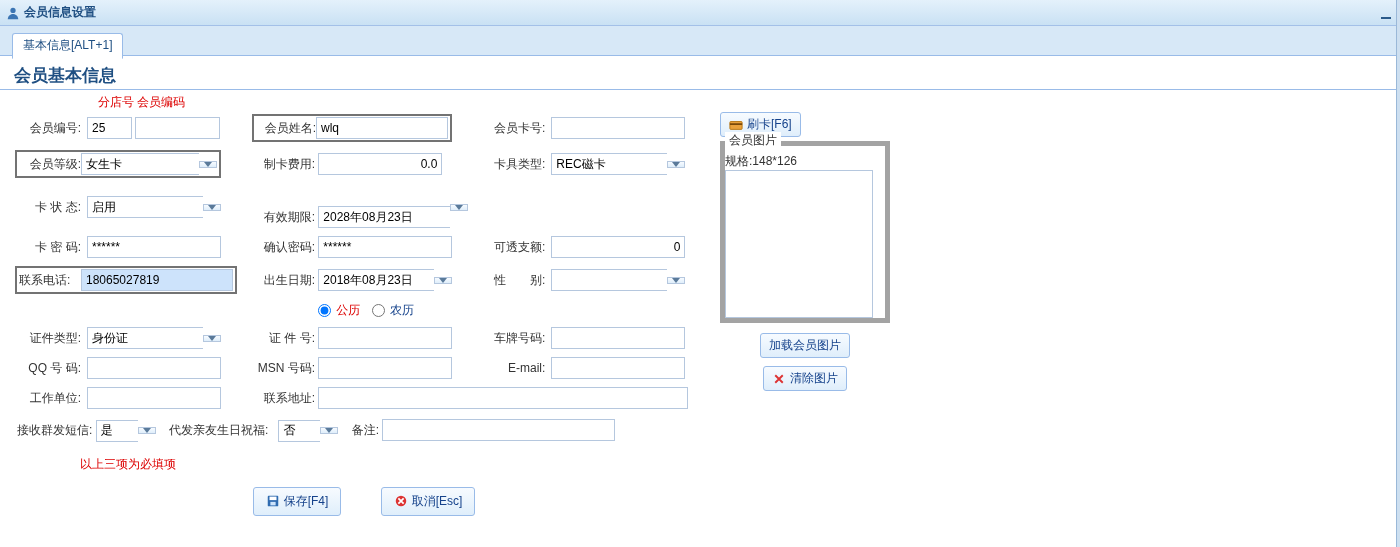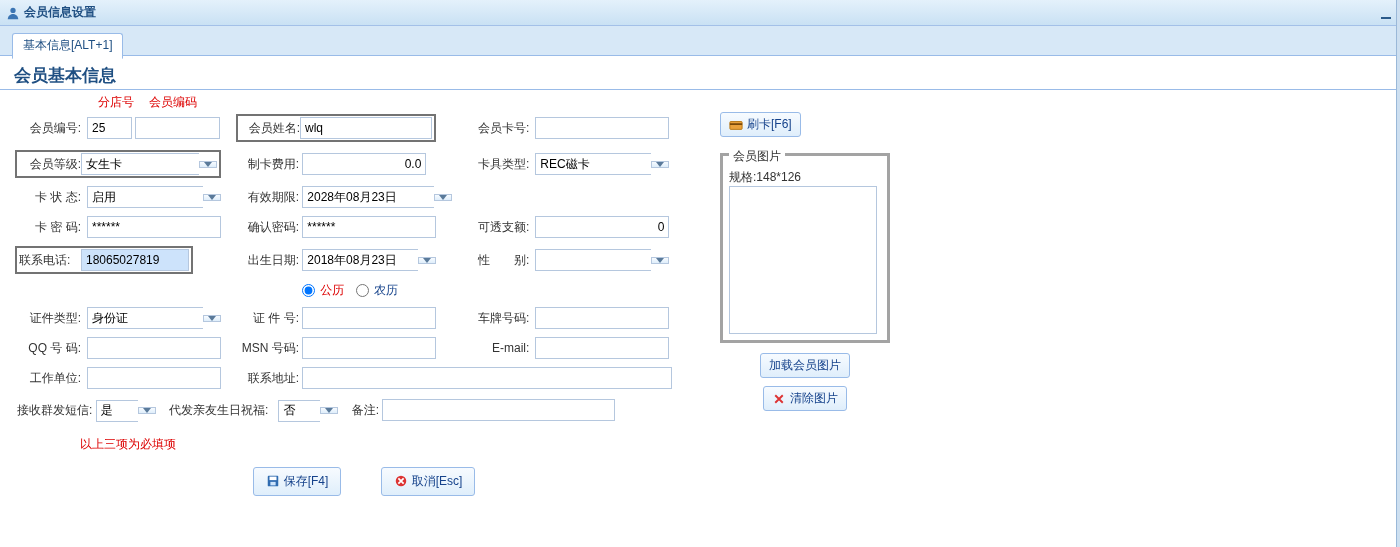--- a/index.html
+++ b/index.html
@@ -63,21 +63,21 @@
       padding: 2px 14px;
       position: relative;
     }
     .hint-row {
       color: #d00;
       font-size: 12px;
       height: 16px;
       position: relative;
     }
     .hint-row .h1 { position: absolute; left: 84px; }
-    .hint-row .h2 { position: absolute; left: 135px; }
+    .hint-row .h2 { position: absolute; left: 123px; }
     table.form { border-collapse: separate; border-spacing: 0; }
     table.form td { padding: 4px 3px; vertical-align: middle; white-space: nowrap; }
     td.lbl { text-align: right; width: 70px; color: #333; }
     input.txt, select.sel, input.small {
       border: 1px solid #b5c7de;
       height: 22px;
       padding: 1px 4px;
       font-size: 12px;
       background: #fff;
       font-family: inherit;
@@ -111,22 +111,22 @@
       cursor: pointer;
       color: #15428b;
       display: inline-flex;
       align-items: center;
       gap: 4px;
       font-size: 12px;
       font-family: inherit;
     }
     .btn .ico { width: 14px; height: 14px; display: inline-flex; align-items: center; justify-content: center; }
     .fieldset {
-      border: 3px solid #a3a3a3;
-      margin-top: 16px; padding: 6px;
+      border: 5px solid #a3a3a3;
+      margin-top: 4px; padding: 0;
     }
     .fieldset .legend {
       position: relative; top: -14px; background: #fff; display: inline-block; padding: 0 4px; color: #333;
     }
     .img-slot {
       border: 1px solid #b5c7de;
       background: #fff;
       width: 148px; height: 148px;
       margin-top: -4px;
     }
@@ -228,21 +228,21 @@
         <span class="combo">
           <input class="txt" style="width: 116px;" value="启用">
           <span class="arrow">
                 <span></span>
               </span>
         </span>
       </td>
       <td>
         <span class="lbl" style="display:inline-block;width:72px;text-align:right">有效期限:</span>
         <span class="combo">
-          <input class="txt" style="width: 132px;" value="2028年08月23日">
+          <input class="txt" style="width: 132px; margin-top: 20px;" value="2028年08月23日">
           <span class="arrow">
                 <span></span>
               </span>
         </span>
       </td>
       <td></td>
           <td></td>
     </tr>
 
     <tr>
@@ -253,21 +253,21 @@
         <input class="txt" style="width: 134px;" value="******">
       </td>
       <td class="lbl">可透支额:</td>
       <td><input class="txt" style="text-align: right;" value="0"></td>
     </tr>
 
     <tr>
       <td colspan="2">
         <span class="redbox" style="margin-left:-2px">
           <span class="lbl" style="display:inline-block;width:62px;">联系电话:</span>
-          <input class="txt" style="width: 108px; background: rgb(205, 227, 251);" value="18065027819">
+          <input class="txt" style="width: 152px; background: rgb(205, 227, 251);" value="18065027819">
         </span>
       </td>
       <td>
         <span class="lbl" style="display:inline-block;width:72px;text-align:right">出生日期:</span>
         <span class="combo">
           <input class="txt" style="width: 116px;" value="2018年08月23日">
           <span class="arrow">
                 <span></span>
               </span>
         </span>

